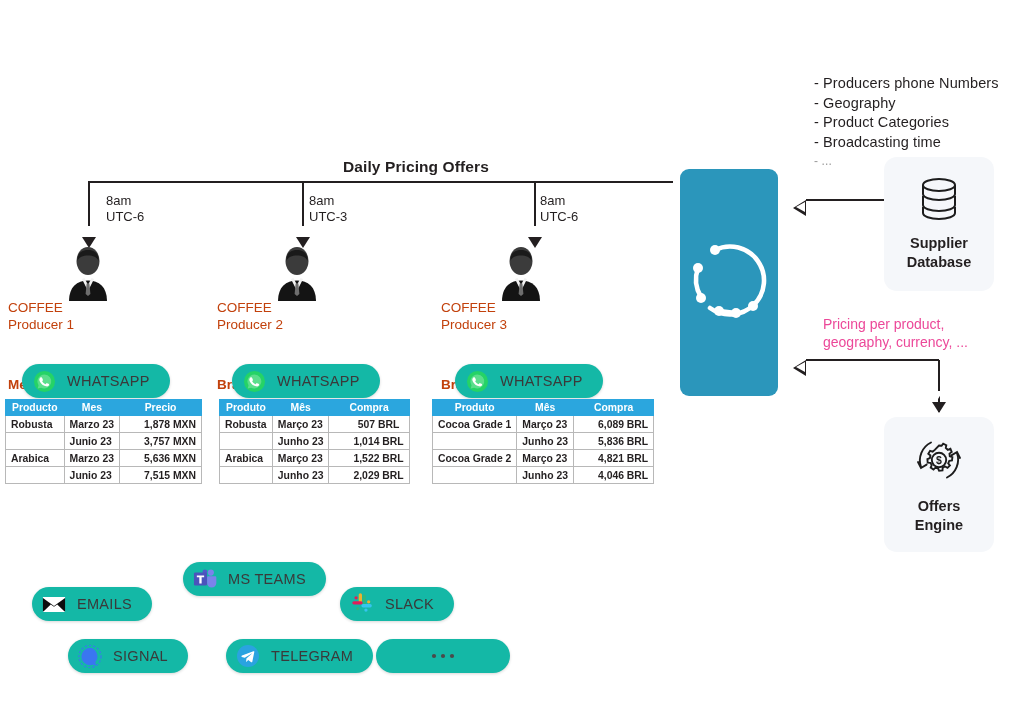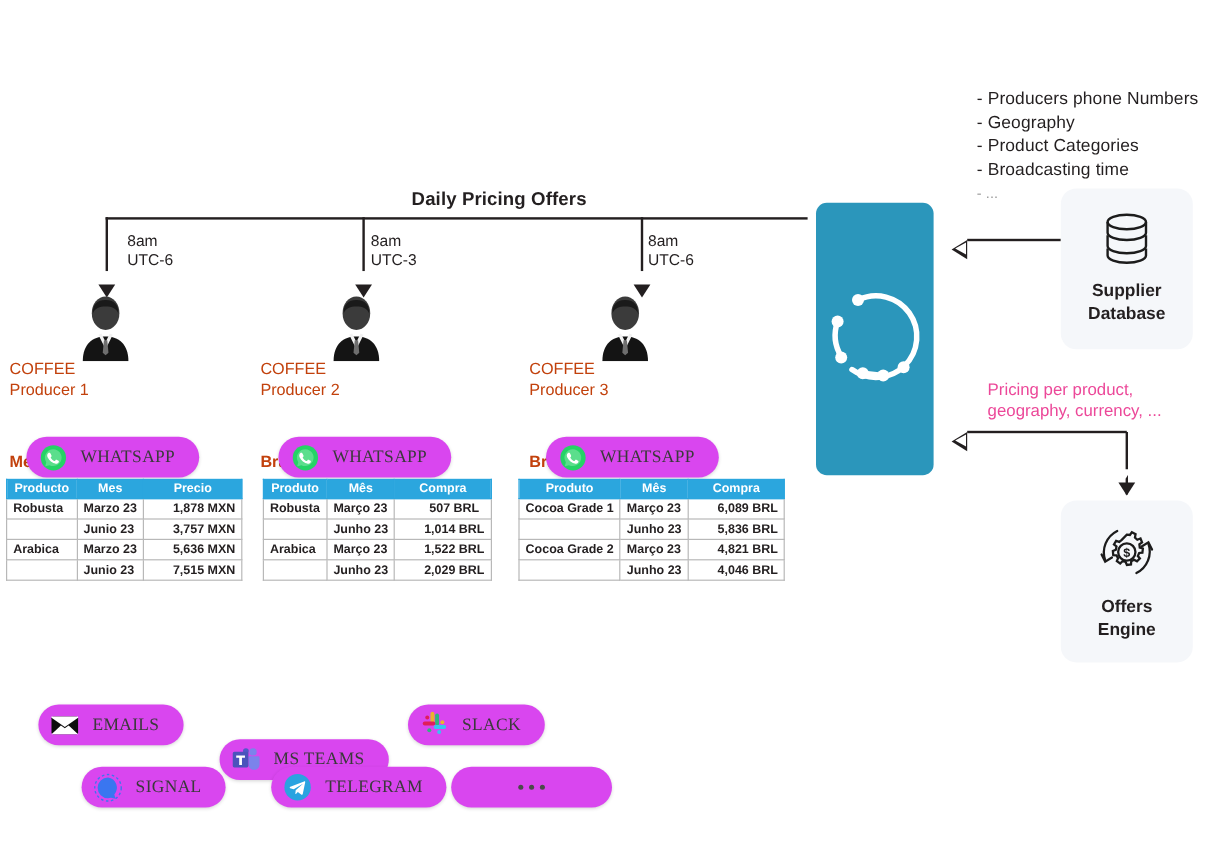--- a/index.html
+++ b/index.html
@@ -83,27 +83,26 @@
     line-height: 17.3px;
     color: #c2410c;
     width: 160px;
   }
   .producer-caption .country { font-weight: bold; margin-top: 42px; }
 
   
   .chip {
     display: flex;
     align-items: center;
-    background: #d946ef;
+    background: #14b8a6;
     border-radius: 22px;
     box-shadow: 0 1px 3px rgba(0,0,0,.16);
     height: 34px;
     padding: 0 20px 0 10px;
     box-sizing: border-box;
-    font-family: Liberation Serif, serif;
   }
   .chip .chip-label {
     font-size: 14.5px;
     color: #3a3a3a;
     margin-left: 11px;
     letter-spacing: .3px;
     white-space: nowrap;
   }
   .chip .chip-icon {
     width: 24px; height: 24px;
@@ -462,21 +461,21 @@
   <span class="chip-icon">
     <svg width="26" height="19" viewBox="0 0 26 19">
       <rect x="1" y="1.5" width="24" height="16" rx="1.5" fill="#0d0d0d"></rect>
       <path d="M1 2.5 L13 11 L25 2.5 L25 1.5 L1 1.5 Z" fill="#ffffff"></path>
       <path d="M1 17.5 L9.5 9.5 L13 12 L16.5 9.5 L25 17.5 Z" fill="#ffffff"></path>
     </svg>
   </span>
   <span class="chip-label">EMAILS</span>
 </div>
 
-<div class="abs chip" style="left:183px; top:616px;">
+<div class="abs chip" style="left:183px; top:562px;">
   <span class="chip-icon">
     <svg width="25" height="22" viewBox="0 0 25 22">
       <circle cx="18.6" cy="4.3" r="3.2" fill="#7b83eb"></circle>
       <circle cx="12.4" cy="3.6" r="2.5" fill="#5059c9"></circle>
       <path d="M13.5 8.2h9.8c.6 0 1 .4 1 1v6c0 2.6-2.1 4.7-4.7 4.7h-.2c-2.6 0-4.7-2.1-4.7-4.7V9.2c0-.6.4-1 .9-1z" fill="#7b83eb"></path>
       <rect x="1" y="4.2" width="13.6" height="13.6" rx="1.4" fill="#4b53bc"></rect>
       <path d="M4 7.4h7.6v1.9H9v6.3H6.6V9.3H4z" fill="#ffffff"></path>
     </svg>
   </span>
   <span class="chip-label">MS TEAMS</span>

